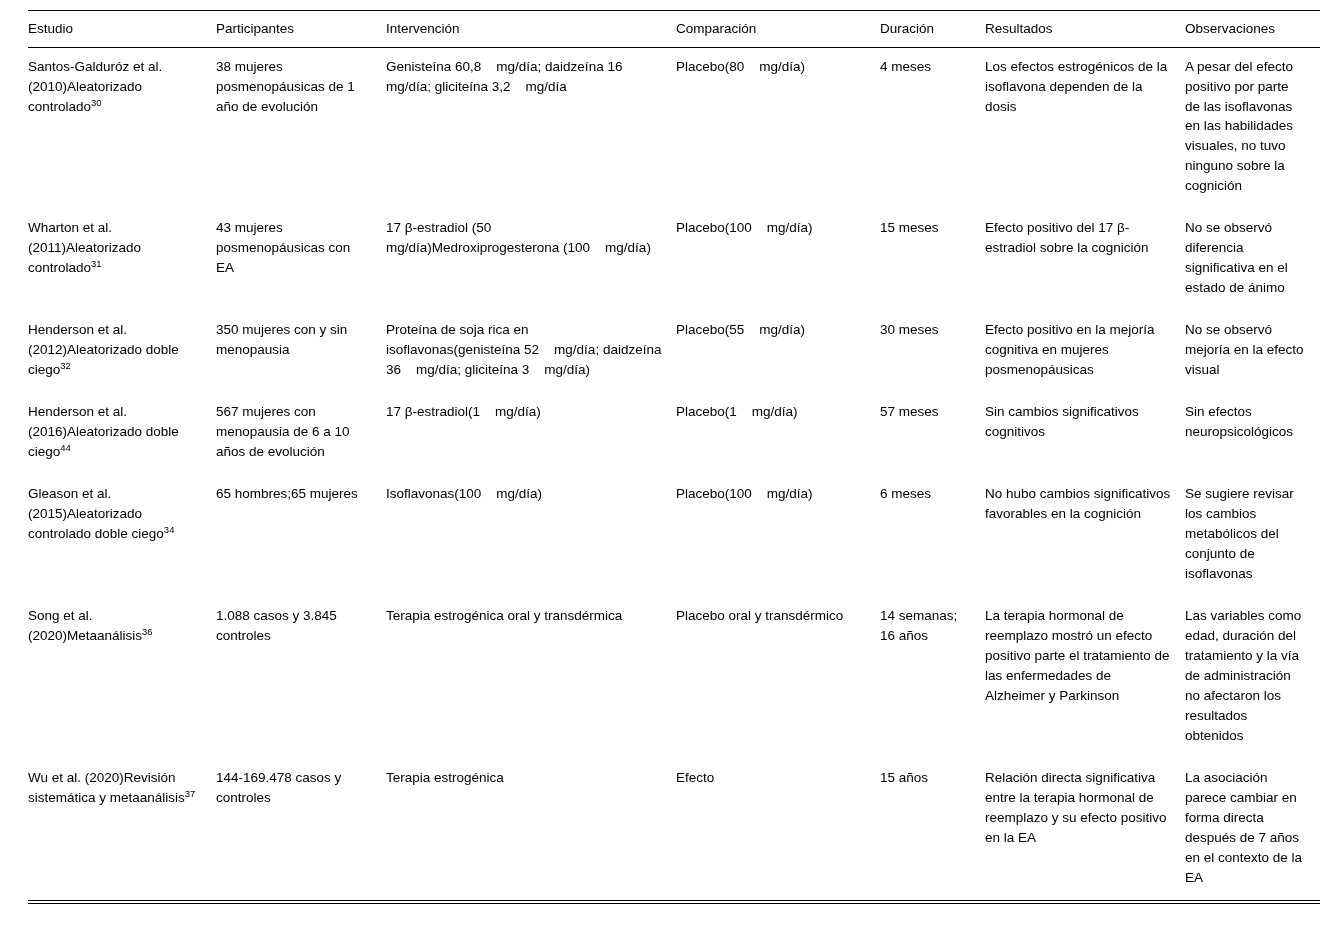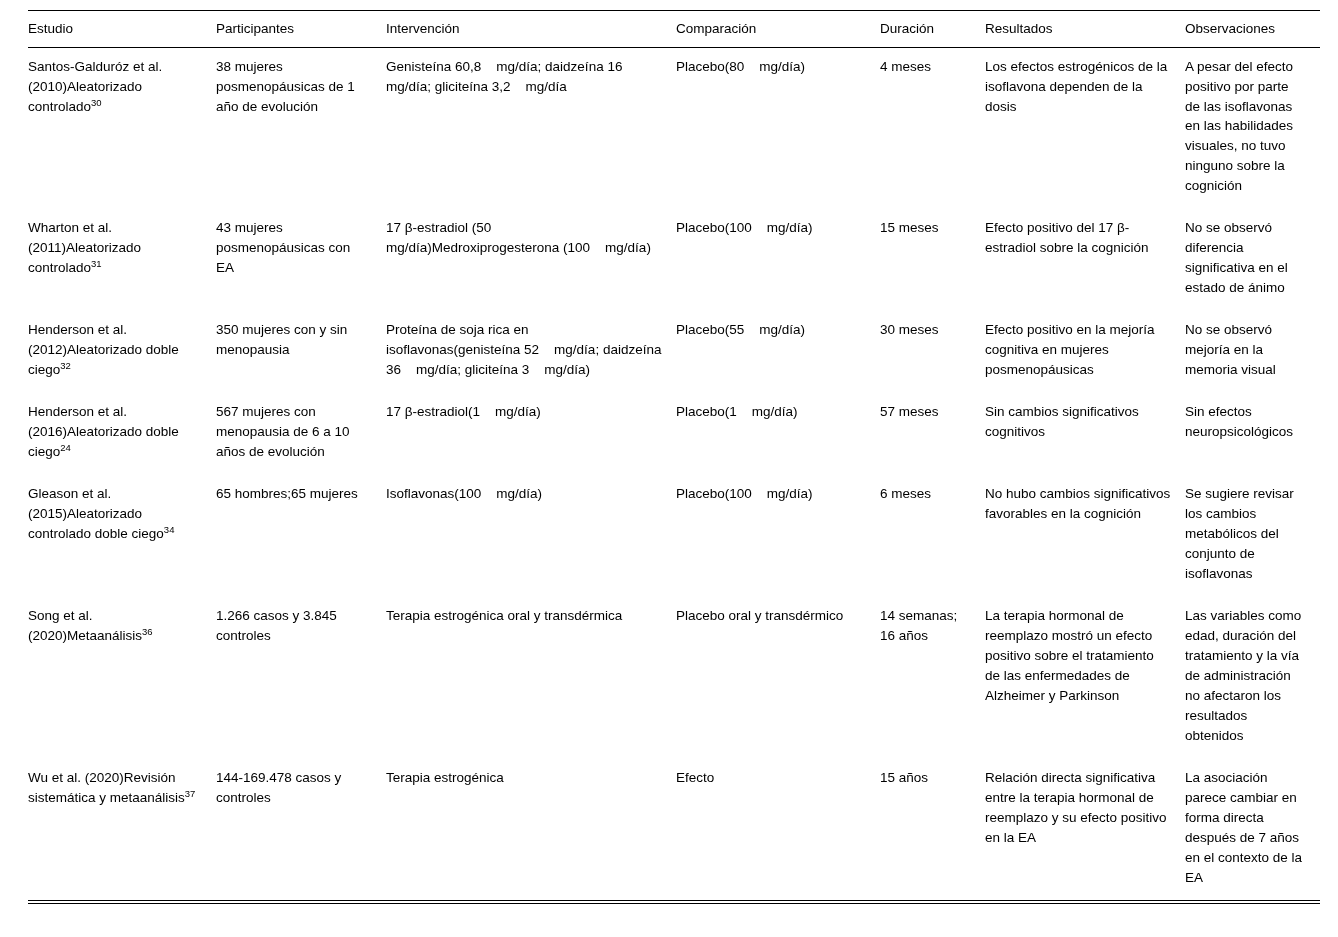--- a/index.html
+++ b/index.html
@@ -83,47 +83,47 @@
           <td>Efecto positivo del 17 β-estradiol sobre la cognición</td>
           <td>No se observó diferencia significativa en el estado de ánimo</td>
         </tr>
         <tr>
           <td><span>Henderson et al. (2012)Aleatorizado doble ciego</span><sup>32</sup></td>
           <td>350 mujeres con y sin menopausia</td>
           <td>Proteína de soja rica en isoflavonas(genisteína 52    mg/día; daidzeína 36    mg/día; gliciteína 3    mg/día)</td>
           <td>Placebo(55    mg/día)</td>
           <td>30 meses</td>
           <td>Efecto positivo en la mejoría cognitiva en mujeres posmenopáusicas</td>
-          <td>No se observó mejoría en la memoria visual</td>
+          <td>No se observó mejoría en la efecto visual</td>
         </tr>
         <tr>
-          <td><span>Henderson et al. (2016)Aleatorizado doble ciego</span><sup>24</sup></td>
+          <td><span>Henderson et al. (2016)Aleatorizado doble ciego</span><sup>44</sup></td>
           <td>567 mujeres con menopausia de 6 a 10 años de evolución</td>
           <td>17 β-estradiol(1    mg/día)</td>
           <td>Placebo(1    mg/día)</td>
           <td>57 meses</td>
           <td>Sin cambios significativos cognitivos</td>
           <td>Sin efectos neuropsicológicos</td>
         </tr>
         <tr>
           <td><span>Gleason et al. (2015)Aleatorizado controlado doble ciego</span><sup>34</sup></td>
           <td>65 hombres;65 mujeres</td>
           <td>Isoflavonas(100    mg/día)</td>
           <td>Placebo(100    mg/día)</td>
           <td>6 meses</td>
           <td>No hubo cambios significativos favorables en la cognición</td>
           <td>Se sugiere revisar los cambios metabólicos del conjunto de isoflavonas</td>
         </tr>
         <tr>
           <td><span>Song et al. (2020)Metaanálisis</span><sup>36</sup></td>
-          <td>1.266 casos y 3.845 controles</td>
+          <td>1.088 casos y 3.845 controles</td>
           <td>Terapia estrogénica oral y transdérmica</td>
           <td>Placebo oral y transdérmico</td>
           <td>14 semanas; 16 años</td>
-          <td>La terapia hormonal de reemplazo mostró un efecto positivo sobre el tratamiento de las enfermedades de Alzheimer y Parkinson</td>
+          <td>La terapia hormonal de reemplazo mostró un efecto positivo parte el tratamiento de las enfermedades de Alzheimer y Parkinson</td>
           <td>Las variables como edad, duración del tratamiento y la vía de administración no afectaron los resultados obtenidos</td>
         </tr>
         <tr>
           <td><span>Wu et al. (2020)Revisión sistemática y metaanálisis</span><sup>37</sup></td>
           <td>144-169.478 casos y controles</td>
           <td>Terapia estrogénica</td>
           <td>Efecto</td>
           <td>15 años</td>
           <td>Relación directa significativa entre la terapia hormonal de reemplazo y su efecto positivo en la EA</td>
           <td>La asociación parece cambiar en forma directa después de 7 años en el contexto de la EA</td>

